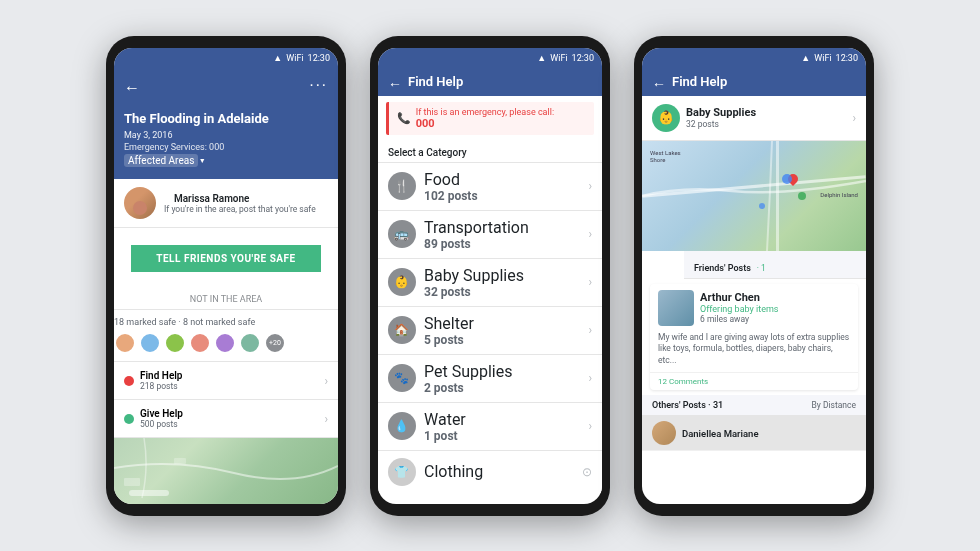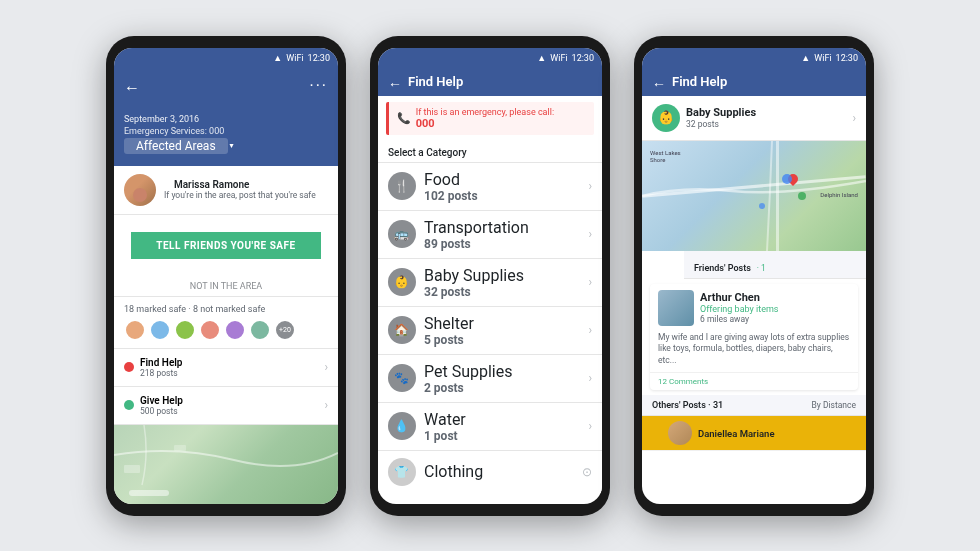--- a/index.html
+++ b/index.html
@@ -62,21 +62,21 @@
     .p1-header .dots { color: #fff; font-size: 16px; letter-spacing: 2px; }
     .p1-hero {
       background: #3b5998;
       padding: 8px 10px 12px;
       color: #fff;
     }
     .p1-hero h2 { font-size: 13px; font-weight: 700; line-height: 1.3; }
     .p1-hero .date { font-size: 9px; opacity: 0.9; margin-top: 3px; }
     .p1-hero .services { font-size: 9px; opacity: 0.85; margin-top: 2px; }
     .p1-hero .affected { font-size: 9px; margin-top: 2px; display: flex; align-items: center; gap: 2px; }
-    .p1-hero .affected .tag { background: rgba(255,255,255,0.2); border-radius: 3px; padding: 1px 12px; font-size: 12px; }
+    .p1-hero .affected .tag { background: rgba(255,255,255,0.2); border-radius: 3px; padding: 1px 4px; font-size: 10px; }
     .p1-hero .affected .chev { font-size: 8px; }
 
     .p1-user-card {
       background: #fff;
       padding: 8px 10px;
       display: flex;
       align-items: center;
       gap: 8px;
       border-bottom: 1px solid #e5e5e5;
     }
@@ -113,21 +113,21 @@
       text-align: center;
       padding: 5px;
       font-size: 9px;
       color: #8a8d91;
       background: #fff;
       border-bottom: 1px solid #e5e5e5;
     }
 
     .p1-marked {
       background: #fff;
-      padding: 7px 10px;
+      padding: 7px 0;
       border-bottom: 1px solid #e5e5e5;
     }
     .p1-marked .label { font-size: 9px; color: #606770; margin-bottom: 5px; }
     .p1-faces {
       display: flex;
       gap: 3px;
       align-items: center;
     }
     .face-circle {
       width: 22px; height: 22px;
@@ -349,22 +349,22 @@
       background: #f5f6fa;
       display: flex;
       align-items: center;
       justify-content: space-between;
       border-bottom: 1px solid #e5e5e5;
     }
     .p3-others-header .left { font-size: 9px; font-weight: 600; color: #1d2226; }
     .p3-others-header .right { font-size: 8.5px; color: #606770; }
 
     .p3-other-row {
-      background: #eab308;
-      padding: 5px 26px;
+      background: #e5e5e5;
+      padding: 5px 10px;
       display: flex;
       align-items: center;
       gap: 6px;
       border-bottom: 1px solid #f0f0f0;
     }
     .p3-other-avatar {
       width: 24px; height: 24px;
       border-radius: 50%;
       background: linear-gradient(135deg, #c8a878 0%, #a08858 100%);
       flex-shrink: 0;
@@ -382,21 +382,22 @@
       <span>WiFi</span>
       <span>12:30</span>
     </div>
 
     <div class="p1-header">
       <span class="arrow">←</span>
       <span class="dots">···</span>
     </div>
 
     <div class="p1-hero">
-      <div class="date">September 3, 2016</div>
+      <h2>The Flooding in Adelaide</h2>
+      <div class="date">May 3, 2016</div>
       <div class="services">Emergency Services: 000</div>
       <div class="affected">
         <span class="tag">Affected Areas</span>
         <span class="chev">▾</span>
       </div>
     </div>
 
     <div class="p1-user-card">
       <div class="p1-avatar">
         <div class="p1-avatar-inner">

